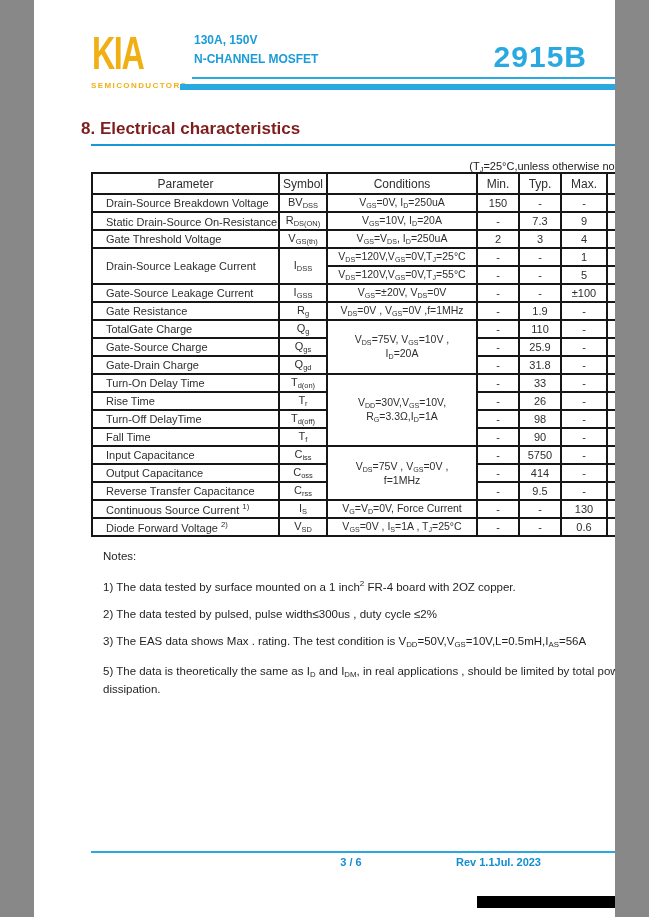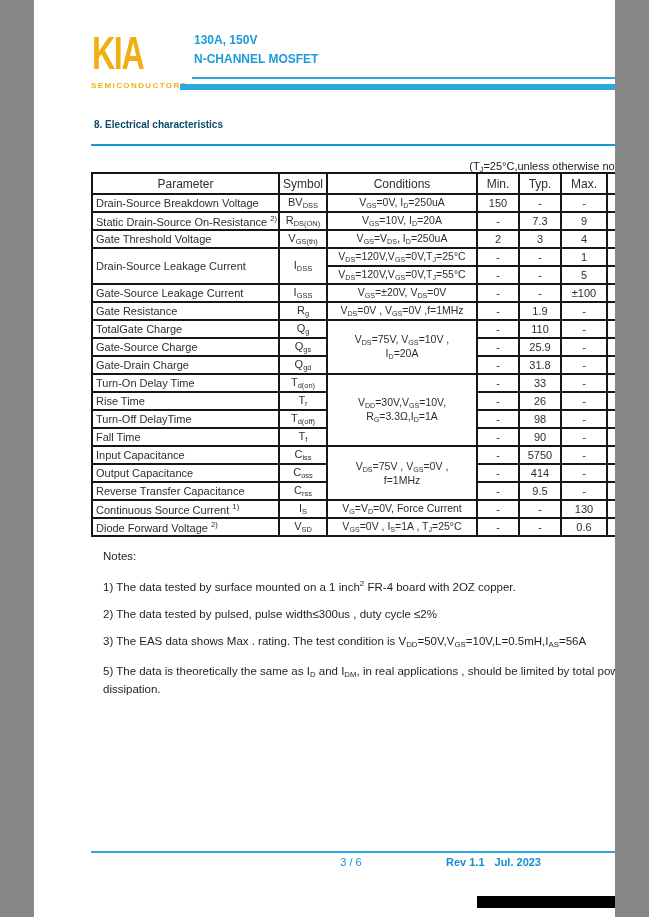--- a/index.html
+++ b/index.html
@@ -23,67 +23,68 @@
     font-size:12px;line-height:19px;
   }
   .part{
     position:absolute;right:28px;top:40px;color:#2aa9e1;font-weight:700;
     font-size:30px;letter-spacing:1px;
   }
   .rule-thin{position:absolute;left:158px;top:77px;width:463px;height:2px;background:#2aa9e1;}
   .rule-thick{position:absolute;left:146px;top:84px;width:475px;height:6px;background:#2aa9e1;}
   
   .section-title{
-    position:absolute;left:60px;top:119px;color:#0c4a6e;font-weight:700;font-size:10px;
+    position:absolute;left:47px;top:119px;color:#7f1d1d;font-weight:700;font-size:17px;
   }
   .title-rule{position:absolute;left:57px;top:144px;width:564px;height:2px;background:#1599d6;}
   .cond-note{
     position:absolute;left:57px;top:160px;width:542px;text-align:right;
     font-size:11px;color:#222;
   }
   
   .content{position:absolute;left:57px;top:172px;width:566px;}
   table{border-collapse:collapse;width:564px;table-layout:fixed;}
   th,td{
     border:2px solid #161616;font-weight:400;color:#2e2e2e;
     padding:1px 3px;overflow:hidden;
   }
   th{height:17px;font-size:12px;}
   td{height:14px;font-size:11px;text-align:center;white-space:nowrap;}
-  td.param{text-align:left;padding-left:3px;font-size:11px;}
+  td.param{text-align:left;padding-left:13px;font-size:11px;}
   td.cond{font-size:10.5px;}
   td.thin-top{border-top-width:1px;}
   sub{font-size:0.68em;vertical-align:-0.25em;}
   sup{font-size:0.7em;vertical-align:super;}
   
   .notes{margin-top:4px;width:566px;font-size:11.5px;line-height:15px;color:#1f1f1f;}
   .notes div{margin:12px;}
   
   .footer-rule{position:absolute;left:57px;top:851px;width:564px;height:2px;background:#2aa9e1;}
   .footer-page{
     position:absolute;left:57px;top:856px;width:520px;text-align:center;
-    color:#118fd2;font-weight:400;font-size:11px;
+    color:#118fd2;font-weight:700;font-size:11px;
   }
   .footer-rev{
     position:absolute;right:74px;top:856px;color:#118fd2;font-weight:700;font-size:11px;
   }
-  .footer-rev span{margin-left:10px;}
+  .footer-rev span{margin-left:0;}
   .black-bar{position:absolute;left:443px;top:896px;width:206px;height:12px;background:#000;}
 </style>
 </head>
 <body>
 
 <div class="page">
 
   <div class="logo">KIA</div>
   <div class="logo-sub">SEMICONDUCTORS</div>
   <div class="spec">
     <div>130A, 150V</div>
     <div>N-CHANNEL MOSFET</div>
   </div>
+  <div class="part">2915B</div>
   <div class="rule-thin"></div>
   <div class="rule-thick"></div>
 
   <div class="section-title">8.  Electrical characteristics</div>
   <div class="title-rule"></div>
   <div class="cond-note">(T<sub>J</sub>=25°C,unless otherwise notes)</div>
 
   <div class="content">
     <table>
       <colgroup>

